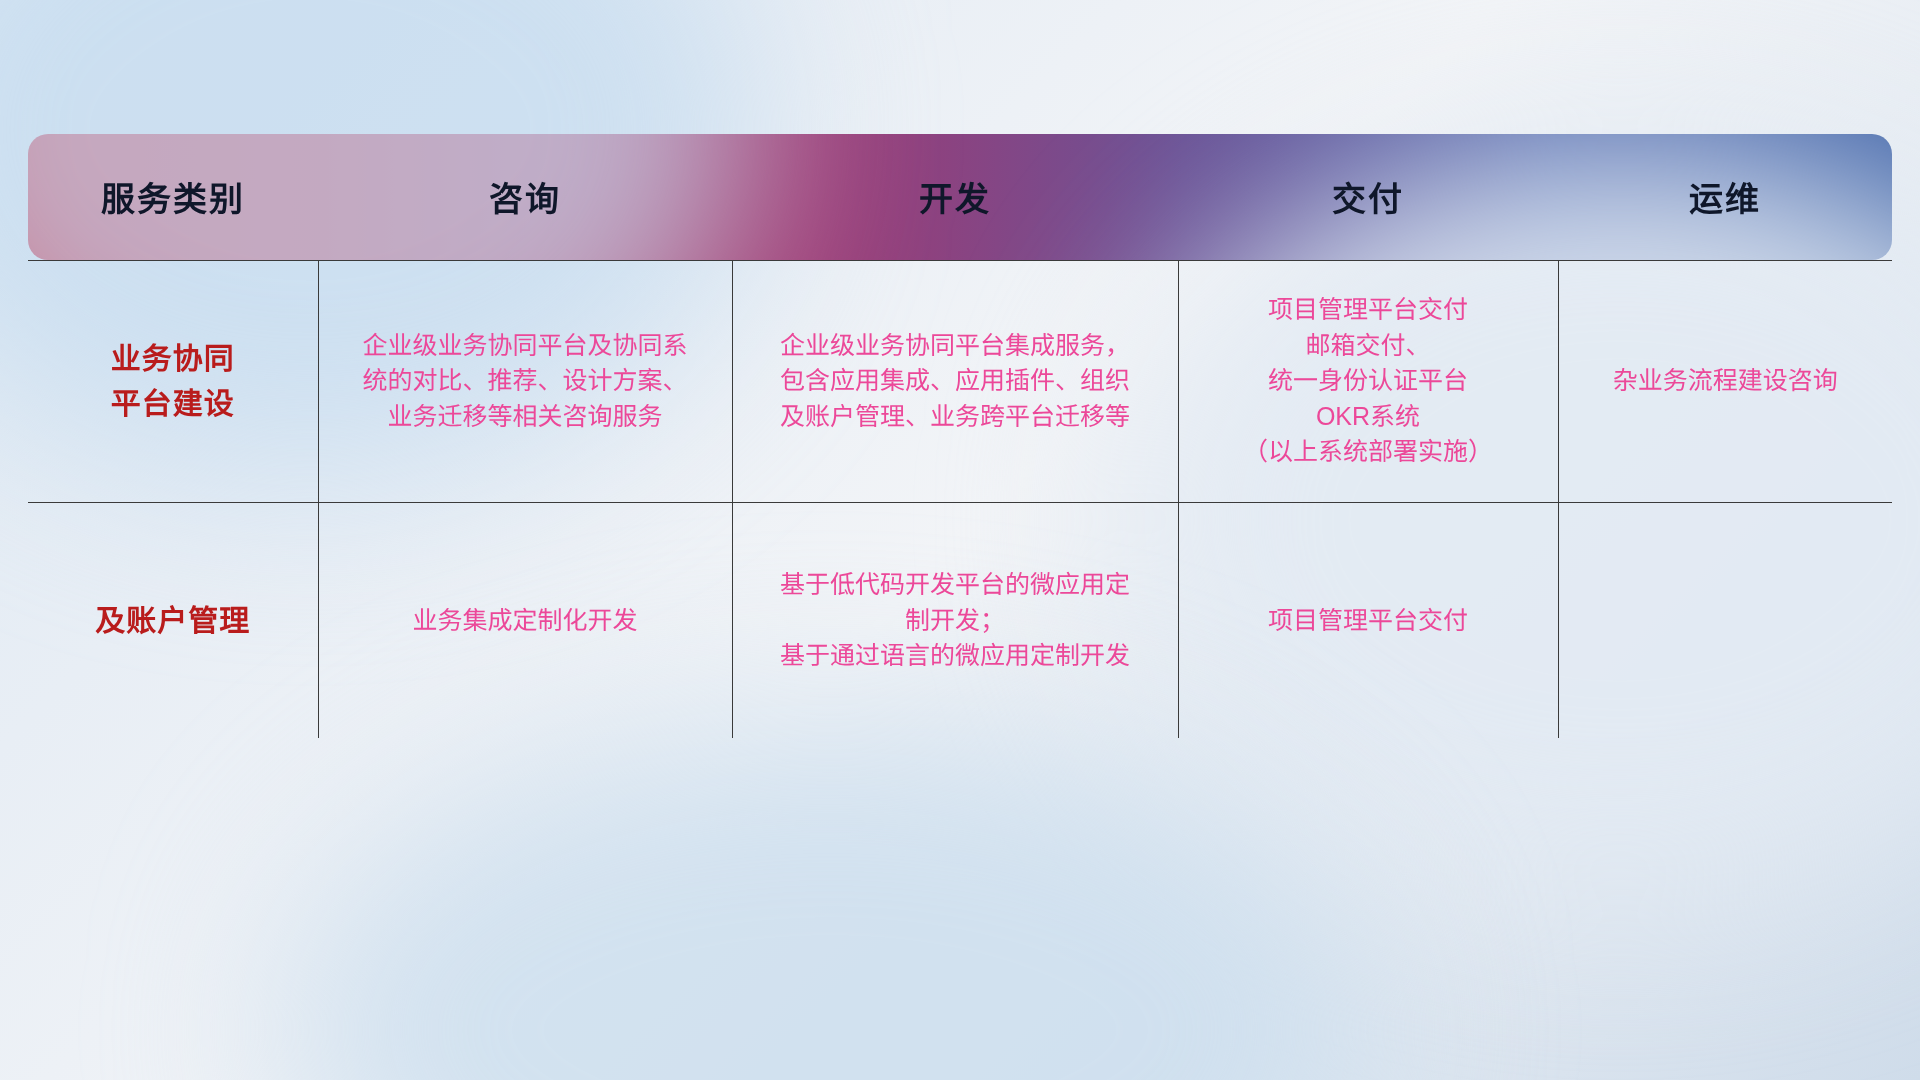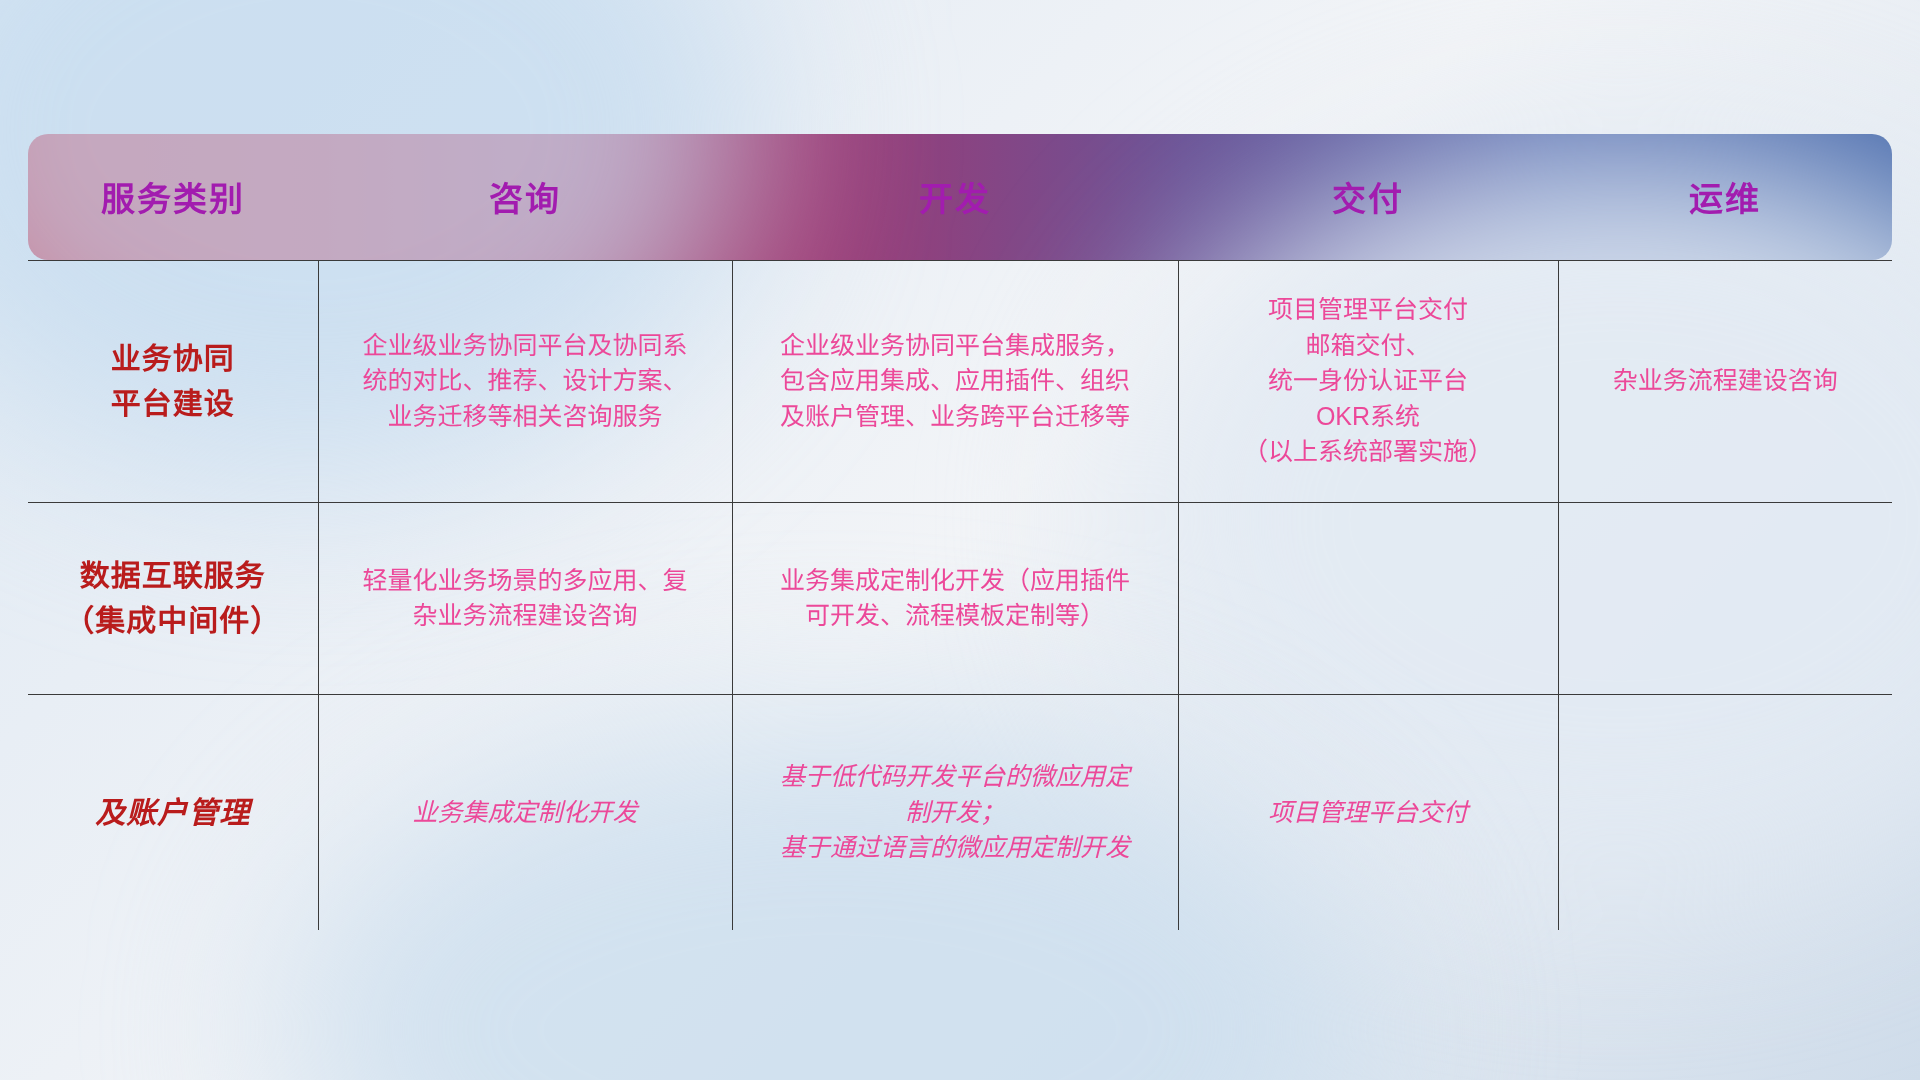--- a/index.html
+++ b/index.html
@@ -48,21 +48,21 @@
     width: 100%;
     border-collapse: collapse;
     table-layout: fixed;
   }
 
   
   thead tr {
     height: 126px;
   }
   thead th {
-    color: #a21caf;
+    color: #0f172a;
     font-size: 34px;
     font-weight: bold;
     text-align: center;
     vertical-align: middle;
     letter-spacing: 2px;
     position: relative;
     background: transparent;
     border: none;
   }
   .head-bg {
@@ -91,21 +91,20 @@
     background: transparent;
   }
   tbody tr td:first-child {
     border-left: none;
   }
   tbody tr td:last-child {
     border-right: none;
   }
   tbody tr:last-child td {
     border-bottom: none;
-    font-style: italic;
   }
   .cat-cell {
     color: #b91c1c;
     font-weight: bold;
     font-size: 30px;
     letter-spacing: 1px;
     line-height: 1.5;
   }
   .cat-cell .cat-line {
     display: block;
@@ -166,32 +165,20 @@
         <td class="cell-text">企业级业务协同平台集成服务，
 包含应用集成、应用插件、组织
 及账户管理、业务跨平台迁移等</td>
         <td class="cell-text">项目管理平台交付
 邮箱交付、
 统一身份认证平台
 OKR系统
 （以上系统部署实施）</td>
         <td class="cell-text">杂业务流程建设咨询</td>
       </tr>
-      <tr class="row-2">
-        <td class="cat-cell">
-          <span class="cat-line">数据互联服务</span>
-          <span class="cat-line">（集成中间件）</span>
-        </td>
-        <td class="cell-text">轻量化业务场景的多应用、复
-杂业务流程建设咨询</td>
-        <td class="cell-text">业务集成定制化开发（应用插件
-可开发、流程模板定制等）</td>
-        <td class="cell-text"></td>
-        <td class="cell-text"></td>
-      </tr>
       <tr class="row-3">
         <td class="cat-cell">
           <span class="cat-line">及账户管理</span>
         </td>
         <td class="cell-text">业务集成定制化开发</td>
         <td class="cell-text">基于低代码开发平台的微应用定
 制开发；
 基于通过语言的微应用定制开发</td>
         <td class="cell-text">项目管理平台交付</td>
         <td class="cell-text"></td>

